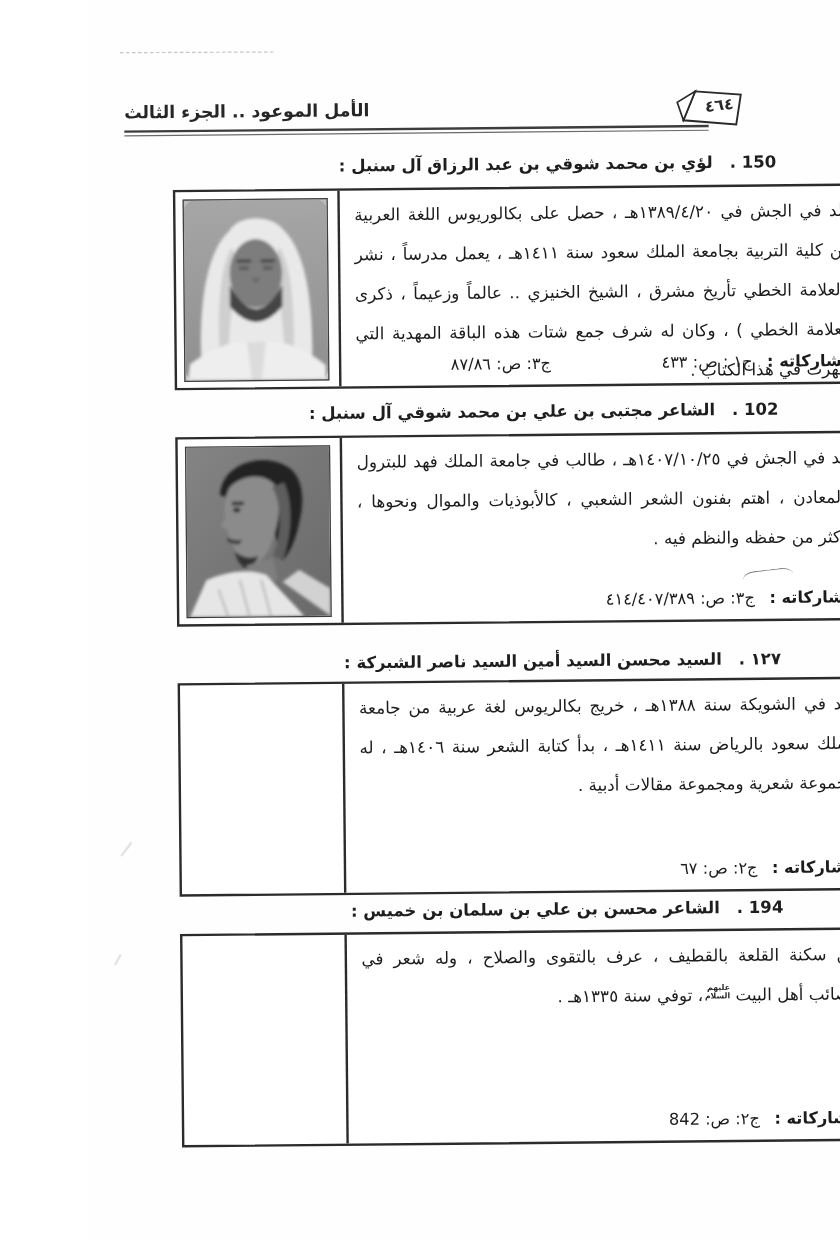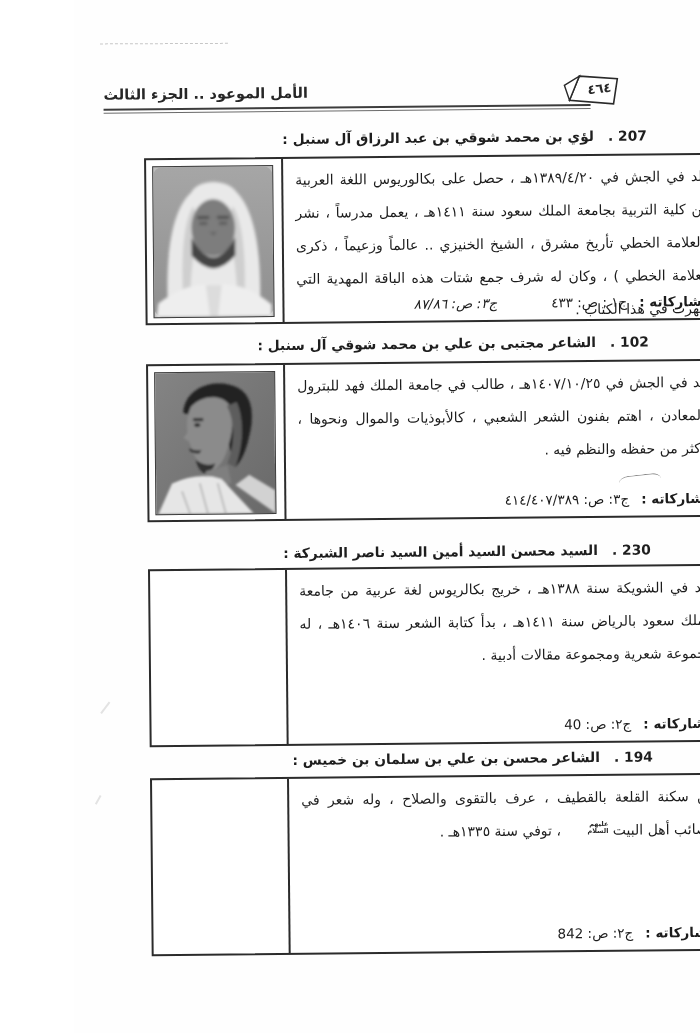--- a/index.html
+++ b/index.html
@@ -40,26 +40,26 @@
   .photo-frame{position:absolute;left:6px;right:8px;top:6px;bottom:5px;
     border:1.5px solid #3d3d3d;background:#bdbdbd;overflow:hidden;}
   .photo-frame svg{display:block;width:100%;height:100%;}
   .text-cell{position:absolute;left:137px;right:0;top:0;bottom:0;
     padding:5px 10px 4px 12px;direction:rtl;}
   .bio .line{font-size:14px;line-height:33px;height:33px;color:#1c1c1c;
     text-align:justify;direction:rtl;}
   .bio .line.just{text-align:justify;text-align-last:justify;}
   .bio .line.last{text-align:right;text-align-last:right;}
   .honorific{display:inline-block;width:18px;font-size:6.5px;line-height:1.05;
-    text-align:center;vertical-align:2px;font-weight:bold;color:#2a2a2a;margin-left:25px;}
+    text-align:center;vertical-align:2px;font-weight:bold;color:#2a2a2a;}
   .refs{position:absolute;right:10px;left:12px;bottom:9px;direction:rtl;
     display:flex;align-items:baseline;font-size:13.5px;color:#1c1c1c;}
   .refs .plabel{font-weight:bold;margin-left:12px;}
   .refs .ref{white-space:nowrap;}
-  .refs .ref.gap{margin-right:54px;font-style:italic;}
+  .refs .ref.gap{margin-right:92px;}
 </style>
 </head>
 <body>
 
 <div class="sheet">
   <div class="tilt">
 
     <div class="dash-artifact"></div>
     <div class="speck" style="left:671px;top:641px;width:3px;height:3px;"></div>
     <div class="speck" style="left:678px;top:700px;width:2px;height:2px;"></div>
@@ -74,21 +74,21 @@
       </div>
     <div class="page-flag">
       <svg viewBox="0 0 58 38">
         <polygon points="18,4 56,7 52,32 8,28" fill="#ffffff" stroke="#2a2a2a" stroke-width="1.6"></polygon>
         <polygon points="18,4 8,28 3,13" fill="#ffffff" stroke="#2a2a2a" stroke-width="1.4"></polygon>
       </svg>
       <div class="flag-num">٤٦٤</div>
     </div>
 
     <div class="entry-h" style="top:130px;">
-      <span class="num">207 .</span><span>لؤي بن محمد شوقي بن عبد الرزاق آل سنبل :</span>
+      <span class="num">150 .</span><span>لؤي بن محمد شوقي بن عبد الرزاق آل سنبل :</span>
     </div>
     <div class="ebox" style="top:156px;height:167px;">
       <div class="photo-cell">
         <div class="photo-frame">
           <svg viewBox="0 0 120 152" preserveAspectRatio="none">
             <defs>
               <linearGradient id="bg1" x1="0" y1="0" x2="0" y2="1">
                 <stop offset="0" stop-color="#a6a6a6"></stop>
                   <stop offset="1" stop-color="#8f8f8f"></stop>
               </linearGradient>
@@ -174,34 +174,34 @@
         </div>
         <div class="refs">
           <span class="plabel">مشاركاته :</span>
           <span class="ref">ج٣: ص: ٤١٤/٤٠٧/٣٨٩</span>
         </div>
       </div>
     </div>
     <div class="stroke-artifact"></div>
 
     <div class="entry-h" style="top:544px;">
-      <span class="num">230 .</span><span>السيد محسن السيد أمين السيد ناصر الشبركة :</span>
+      <span class="num">١٢٧ .</span><span>السيد محسن السيد أمين السيد ناصر الشبركة :</span>
     </div>
     <div class="ebox" style="top:567px;height:178px;">
       <div class="photo-cell"></div>
       <div class="vdiv"></div>
       <div class="text-cell">
         <div class="bio">
           <div class="line just">ولد في الشويكة سنة ١٣٨٨هـ ، خريج بكالريوس لغة عربية من جامعة</div>
           <div class="line just">الملك سعود بالرياض سنة ١٤١١هـ ، بدأ كتابة الشعر سنة ١٤٠٦هـ ، له</div>
           <div class="line last">مجموعة شعرية ومجموعة مقالات أدبية .</div>
         </div>
         <div class="refs">
           <span class="plabel">مشاركاته :</span>
-          <span class="ref">ج٢: ص: 40</span>
+          <span class="ref">ج٢: ص: ٦٧</span>
         </div>
       </div>
     </div>
 
     <div class="entry-h" style="top:751px;">
       <span class="num">194 .</span><span>الشاعر محسن بن علي بن سلمان بن خميس :</span>
     </div>
     <div class="ebox" style="top:776px;height:178px;">
       <div class="photo-cell"></div>
       <div class="vdiv"></div>

